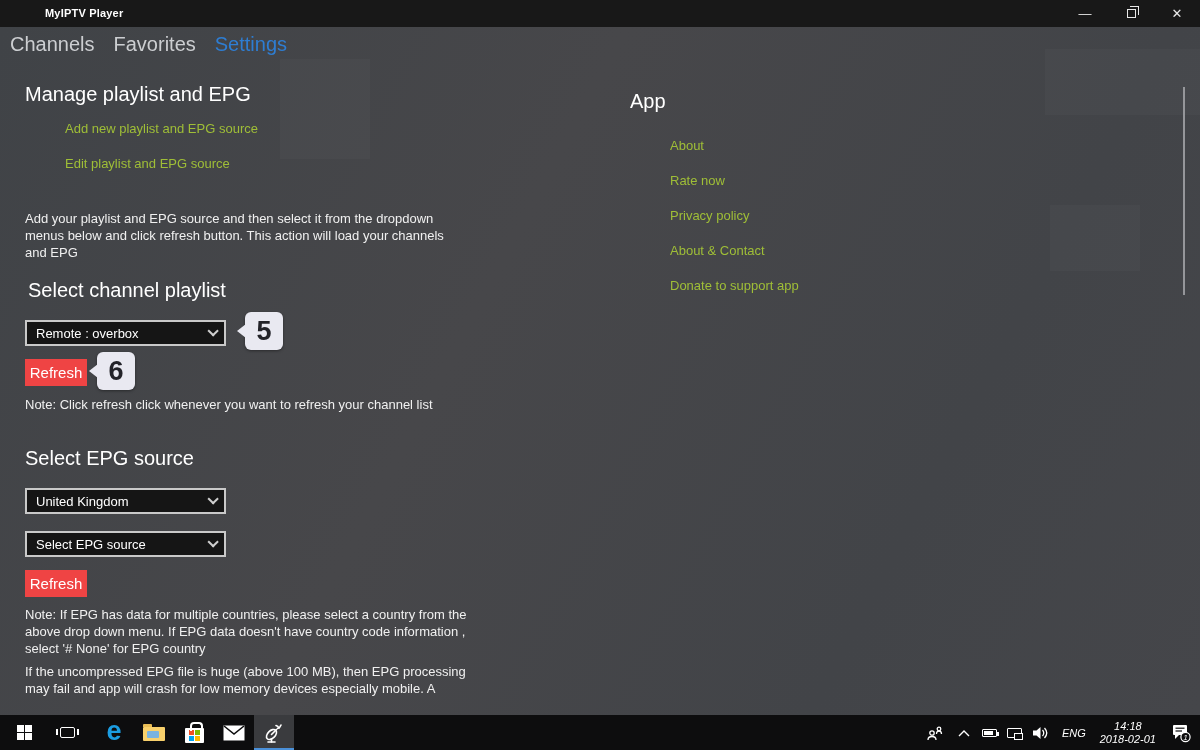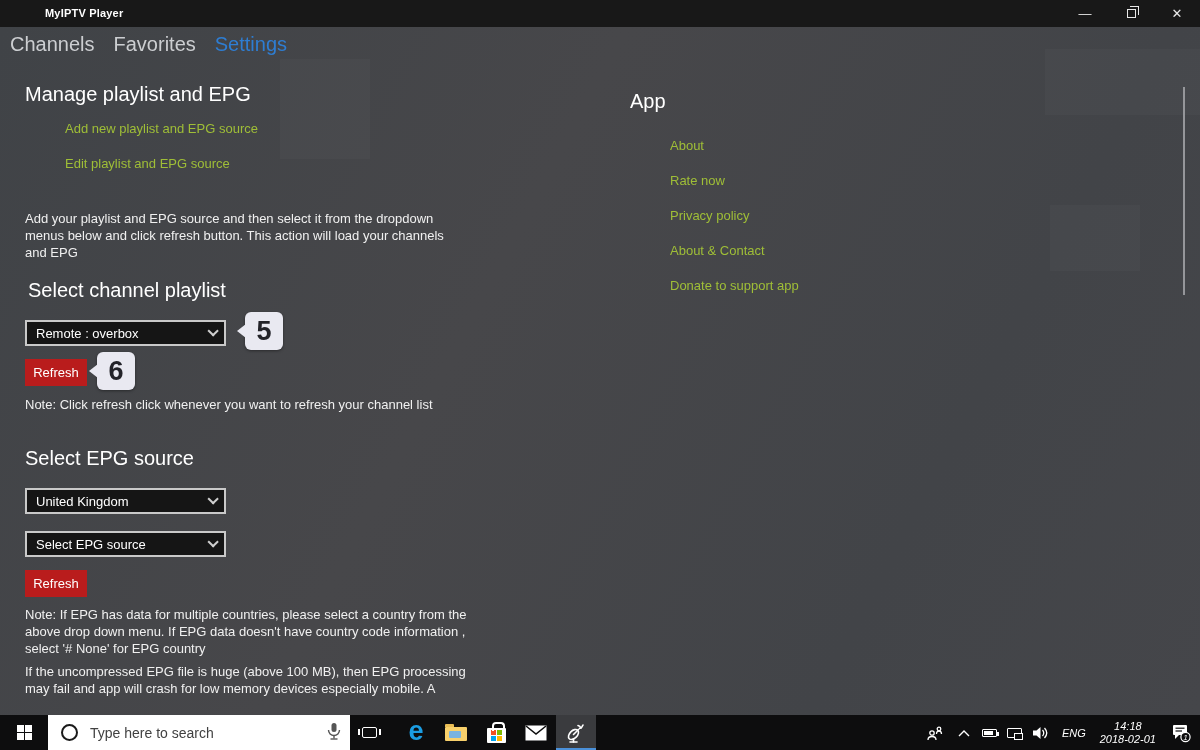--- a/index.html
+++ b/index.html
@@ -28,21 +28,21 @@
 
   .h-section { position:absolute; font-size:20px; font-weight:400; color:#ffffff; }
   .green-link { position:absolute; font-size:13px; color:var(--accent-green); cursor:pointer;margin-left:40px; }
   .body-text { position:absolute; font-size:13px; color:#f0f0f0; line-height:17px; }
 
   .dropdown { position:absolute; width:201px; height:26px; background:#151515; border:2px solid #c9c9c9;
               color:#fff; font-size:13px; display:flex; align-items:center; padding:0 9px; cursor:pointer; }
   .chev { margin-left:auto; width:8px; height:8px; border-right:2px solid #cfcfcf; border-bottom:2px solid #cfcfcf;
           transform:rotate(45deg) translateY(-3px); }
 
-  .btn { position:absolute; width:62px; height:27px; background:#b91c1c; color:#fff; font-size:13px;
+  .btn { position:absolute; width:62px; height:27px; background:#ef4444; color:#fff; font-size:15px;
          display:flex; align-items:center; justify-content:center; cursor:pointer; }
 
   .callout { position:absolute; width:38px; height:38px; background:#e9e9f1; border-radius:6px;
              display:flex; align-items:center; justify-content:center; font-size:27px; font-weight:700;
              color:#232329; box-shadow:0 1px 3px rgba(0,0,0,.4); }
   .callout::before { content:""; position:absolute; left:-8px; top:50%; transform:translateY(-50%);
                      border-style:solid; border-width:7px 9px 7px 0; border-color:transparent #e9e9f1 transparent transparent; }
 
   .scrollbar { position:absolute; left:1183px; top:87px; width:2px; height:208px; background:#95969a; }
 
@@ -147,30 +147,20 @@
 
 <div class="taskbar">
   <div class="tb-start">
     <div class="win-logo">
         <span></span>
         <span></span>
         <span></span>
         <span></span>
       </div>
   </div>
-  <div class="tb-search">
-    <span class="cortana-ring"></span>
-    <span class="search-ph">Type here to search</span>
-    <svg class="mic" width="14" height="20" viewBox="0 0 14 20">
-      <rect x="4.5" y="1" width="5" height="9" rx="2.5" fill="#555"></rect>
-      <path d="M1.5 8 a5.5 5.5 0 0 0 11 0" fill="none" stroke="#555" stroke-width="1.4"></path>
-      <line x1="7" y1="13.5" x2="7" y2="16.5" stroke="#555" stroke-width="1.4"></line>
-      <line x1="3.5" y1="17" x2="10.5" y2="17" stroke="#555" stroke-width="1.4"></line>
-    </svg>
-  </div>
   <div class="tb-taskview">
     <div class="tv-icon"></div>
   </div>
   <div class="tb-app" style="margin-left:8px;">
     <span class="edge-e">e</span>
   </div>
   <div class="tb-app">
     <div class="folder"></div>
   </div>
   <div class="tb-app">

